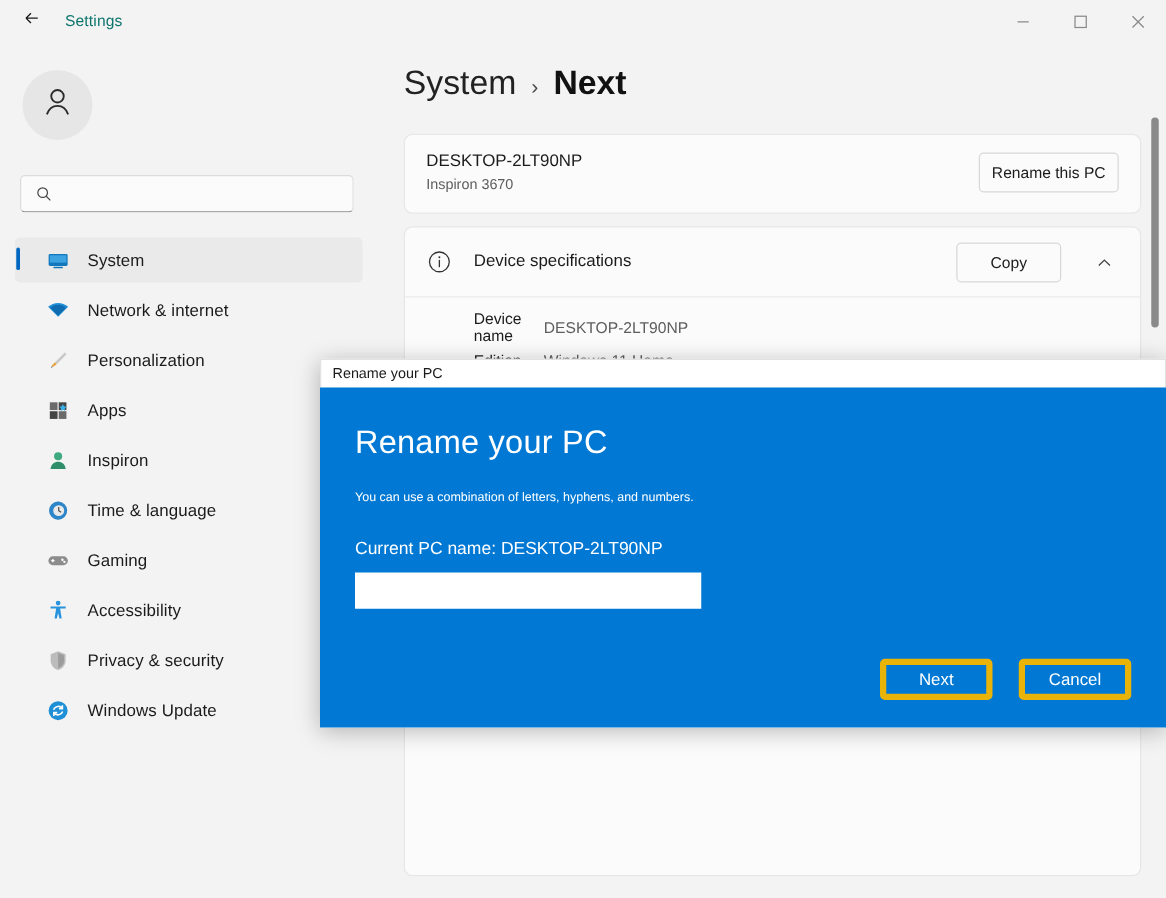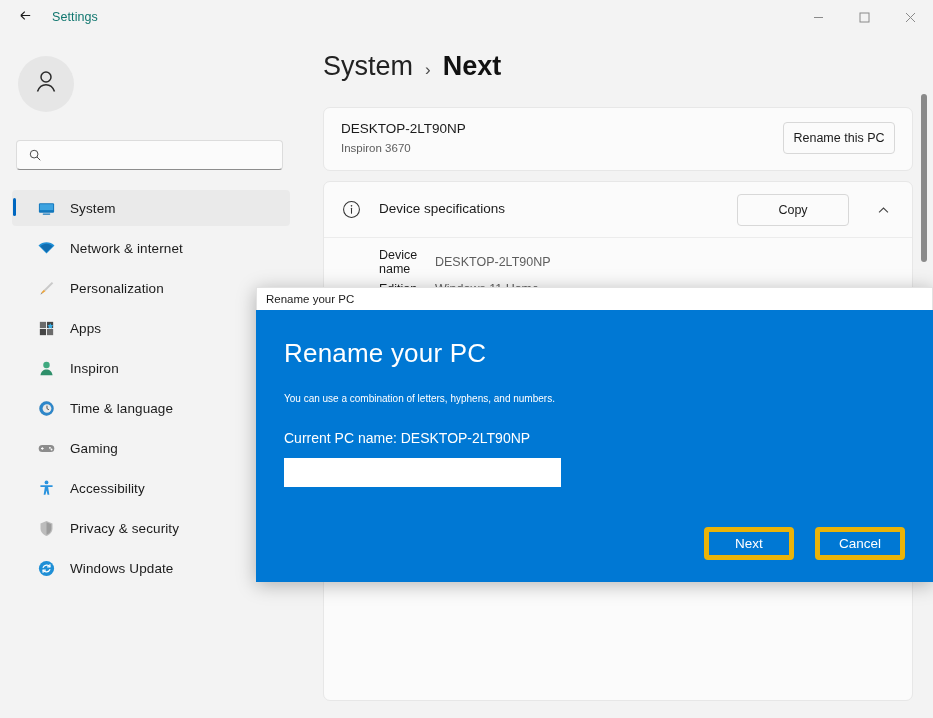--- a/index.html
+++ b/index.html
@@ -95,21 +95,21 @@
     background: #fbfbfb; border: 1px solid #d8d8d8; border-radius: 4px;
     font-family: "Liberation Sans", sans-serif; font-size: 12.5px; color: #1b1b1b;
     cursor: pointer; display:flex; align-items:center; justify-content:center;
   }
   #btn-rename { position: absolute; right: 17px; top: 14px; width: 112px; height: 32px; }
 
   #card-specs { top: 147px; height: 520px; }
   .specs-head { position: relative; height: 56px; border-bottom: 1px solid #ececec; }
   .info-ico { position: absolute; left: 17px; top: 17px; }
   .specs-title { position: absolute; left: 55px; top: 19px; font-size: 13.5px; color: #1b1b1b; }
-  #btn-copy { position: absolute; right: 63px; top: 12px; width: 112px; height: 32px; }
+  #btn-copy { position: absolute; right: 63px; top: 12px; width: 84px; height: 32px; }
   .chev-btn {
     position: absolute; right: 14px; top: 14px; width: 30px; height: 28px;
     display: flex; align-items: center; justify-content: center;
     border-radius: 4px; cursor: pointer; color: #444;
   }
 
   .spec-rows { padding: 10px 0 0 0; }
   .spec-row { display: flex; height: 27px; align-items: center; }
   .spec-key { width: 111px; padding-left: 55px; font-size: 12.5px; color: #1b1b1b; }
   .spec-val { font-size: 12.5px; color: #5d5d5d; }

